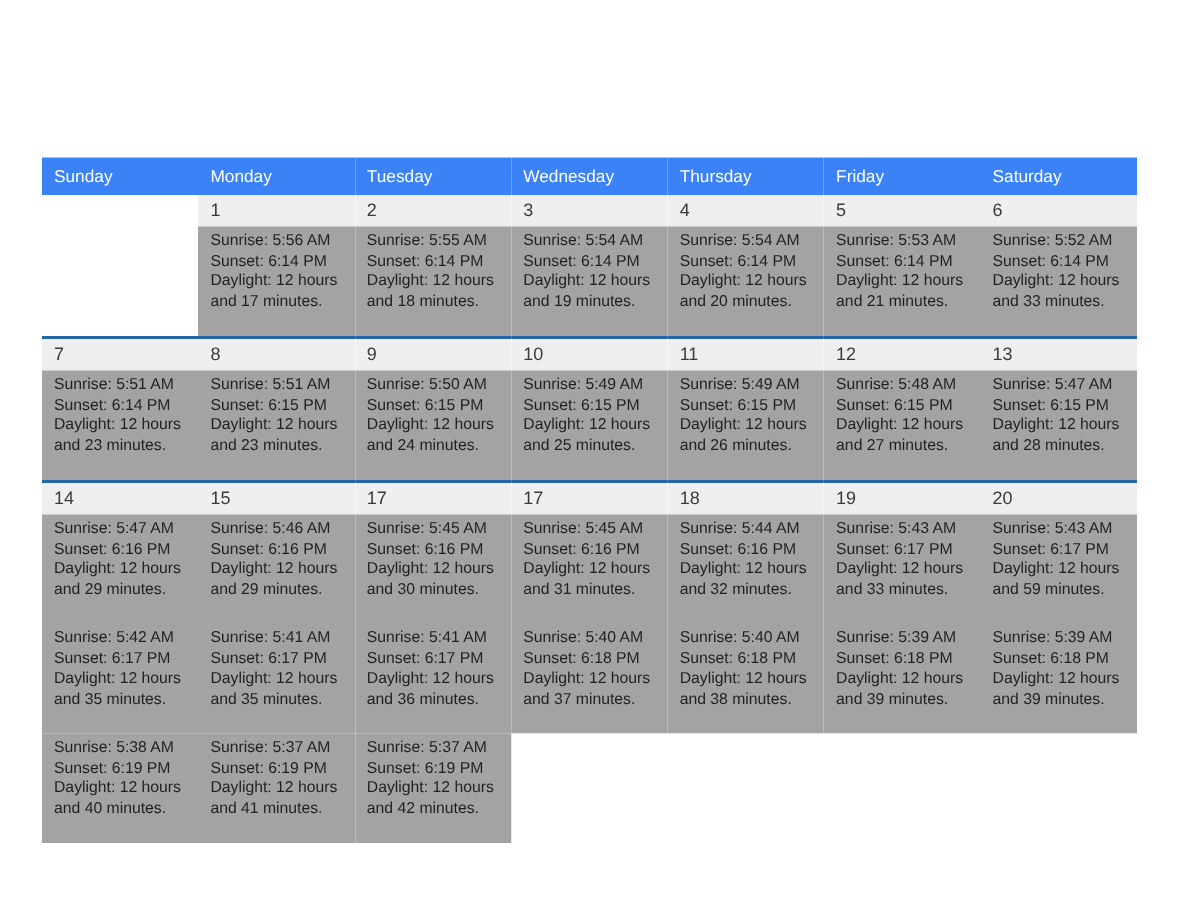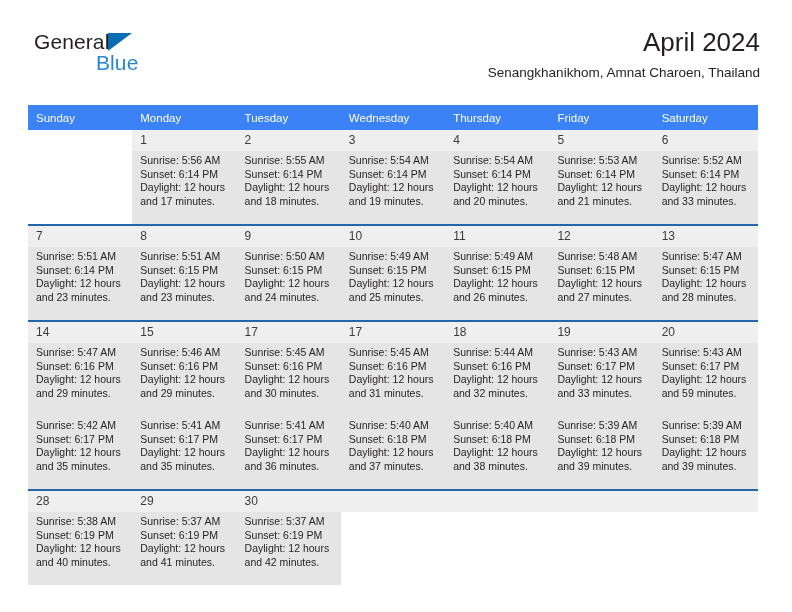--- a/index.html
+++ b/index.html
@@ -118,51 +118,37 @@
   }
   .daynum-row.first-week td {
     border-top: none;
   }
   .daynum-row td.empty-cell {
     background: #ffffff;
     border-top: none;
   }
 
   .info-row td {
-    background: #e5e5e5;
+    background: #a3a3a3;
     font-size: 10.5px;
     color: #231f20;
     padding: 3px 6px 8px 8px;
     vertical-align: top;
     height: 62px;
     line-height: 13.6px;
   }
   .info-row td.empty-cell { background: #ffffff; }
 
   .info-line { display: block; white-space: nowrap; }
 </style>
 </head>
 <body>
 
 <div class="page">
 
-  <div class="page-header">
-
-    <div class="brand">
-      <span class="brand-general">General</span>
-      <span class="brand-triangle"></span>
-      <span class="brand-blue">Blue</span>
-    </div>
-
-    <div class="title-block">
-      <div class="cal-title">April 2024</div>
-      <div class="cal-subtitle">Senangkhanikhom, Amnat Charoen, Thailand</div>
-    </div>
-
-  </div>
 
   <table class="calendar">
     <colgroup>
       <col>
         <col>
         <col>
         <col>
         <col>
         <col>
         <col>
@@ -375,29 +361,20 @@
           <span class="info-line">and 39 minutes.</span>
         </td>
         <td>
           <span class="info-line">Sunrise: 5:39 AM</span>
           <span class="info-line">Sunset: 6:18 PM</span>
           <span class="info-line">Daylight: 12 hours</span>
           <span class="info-line">and 39 minutes.</span>
         </td>
       </tr>
 
-      <tr class="daynum-row">
-        <td>28</td>
-        <td>29</td>
-        <td>30</td>
-        <td></td>
-        <td></td>
-        <td></td>
-        <td></td>
-      </tr>
       <tr class="info-row">
         <td>
           <span class="info-line">Sunrise: 5:38 AM</span>
           <span class="info-line">Sunset: 6:19 PM</span>
           <span class="info-line">Daylight: 12 hours</span>
           <span class="info-line">and 40 minutes.</span>
         </td>
         <td>
           <span class="info-line">Sunrise: 5:37 AM</span>
           <span class="info-line">Sunset: 6:19 PM</span>

